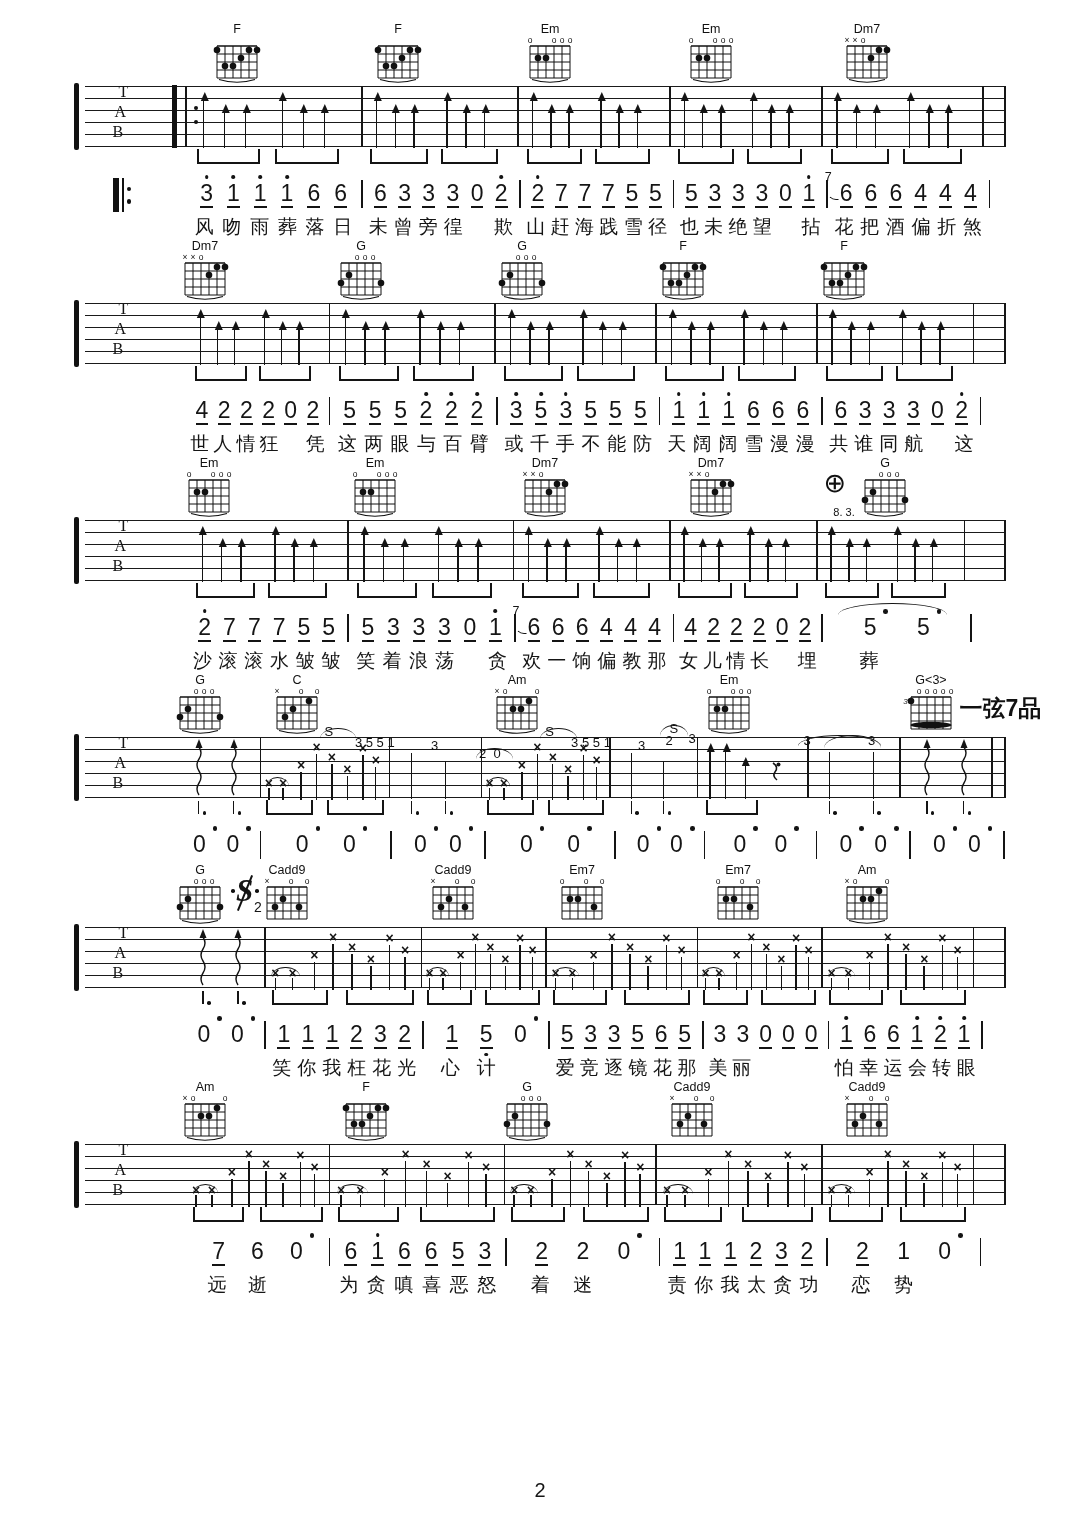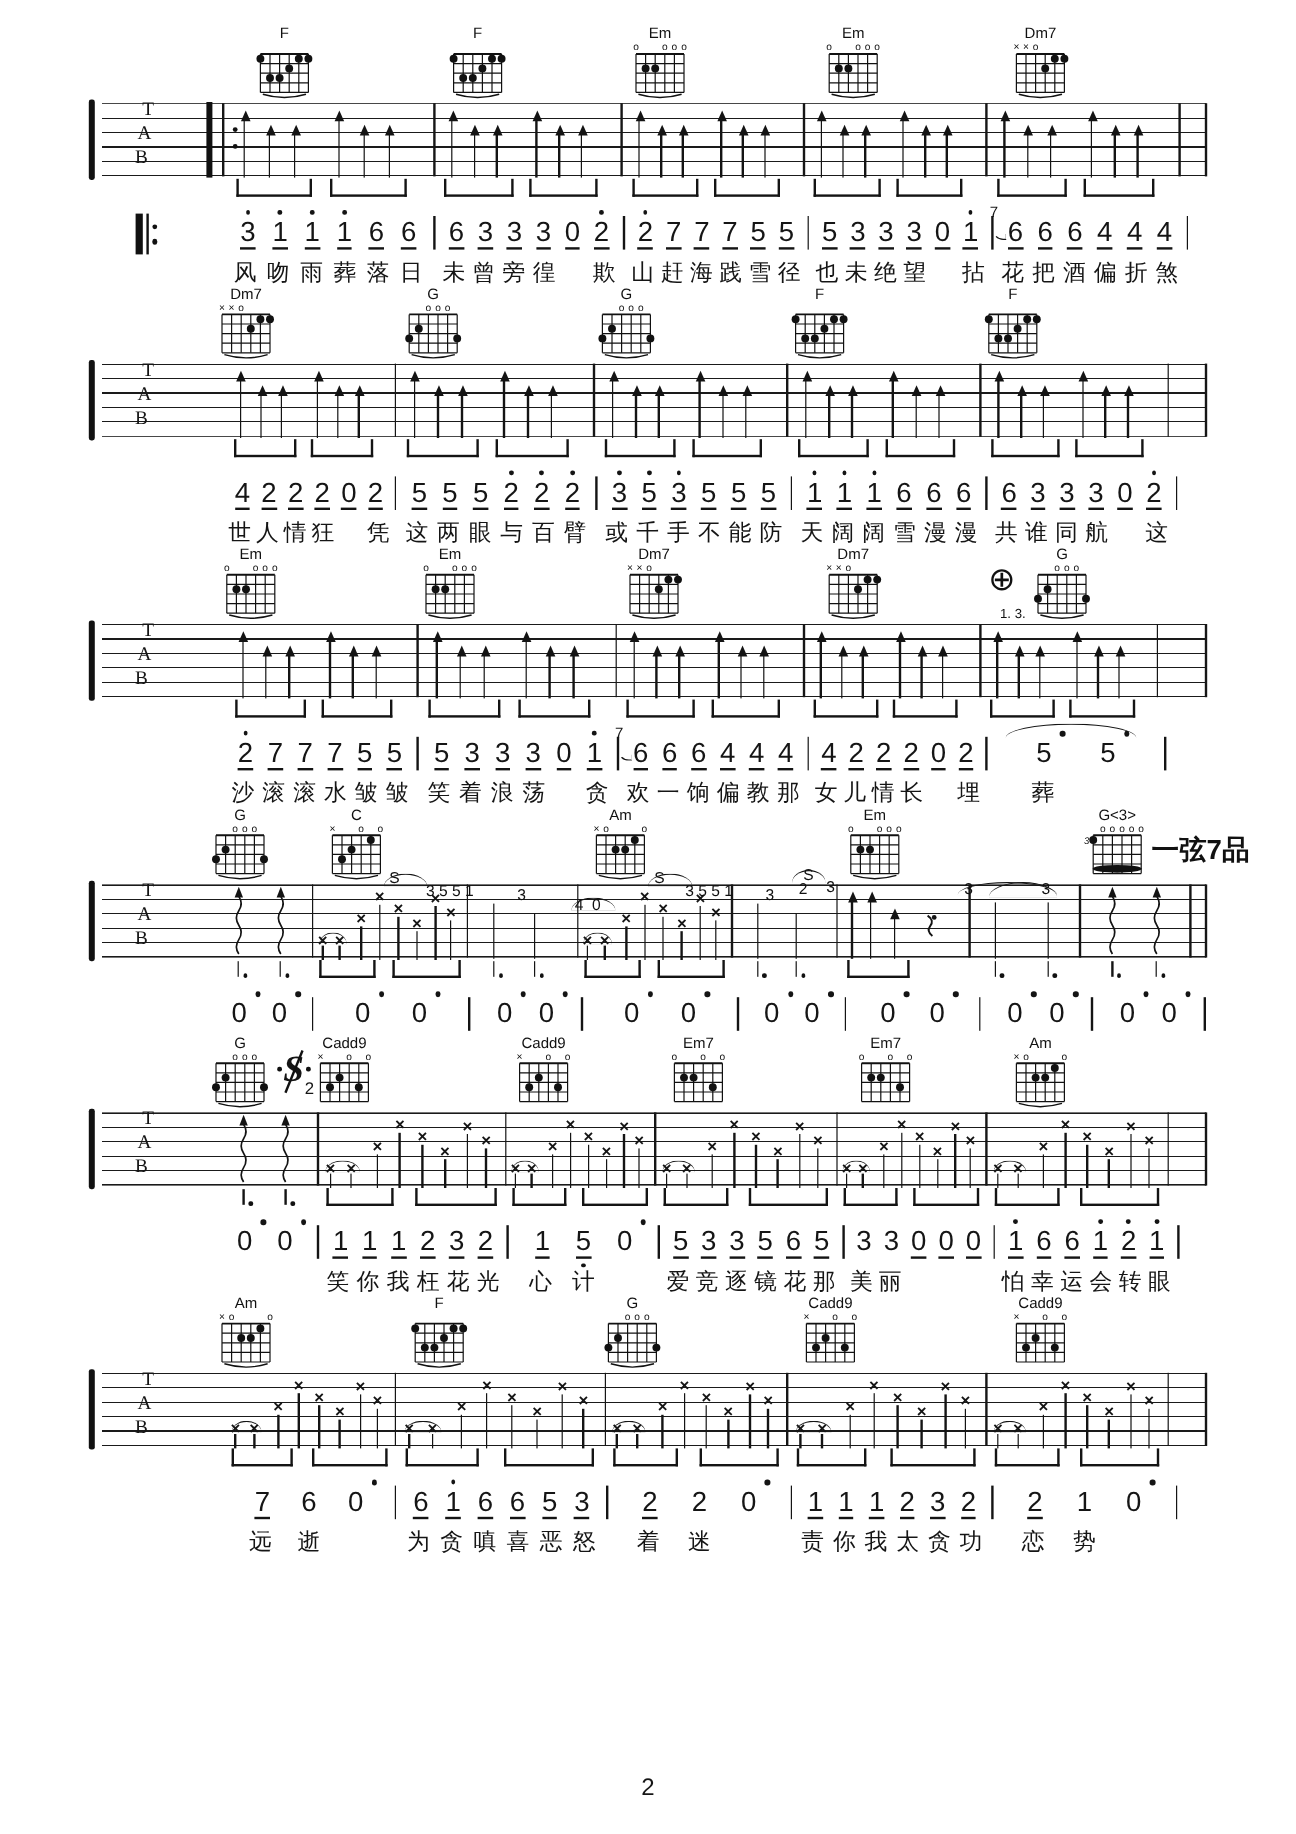--- a/index.html
+++ b/index.html
@@ -771,21 +771,21 @@
               <line x1="8" y1="56" x2="48" y2="56" stroke="#111" stroke-width="1"></line>
               <text x="40" y="21" font-size="8.5" text-anchor="middle" fill="#111" font-family="Liberation Sans, sans-serif">o</text>
               <text x="32" y="21" font-size="8.5" text-anchor="middle" fill="#111" font-family="Liberation Sans, sans-serif">o</text>
               <text x="24" y="21" font-size="8.5" text-anchor="middle" fill="#111" font-family="Liberation Sans, sans-serif">o</text>
               <circle cx="16" cy="36" r="3.3" fill="#111"></circle>
               <circle cx="8" cy="44" r="3.3" fill="#111"></circle>
               <circle cx="48" cy="44" r="3.3" fill="#111"></circle>
               <path d="M10 57.5 Q28 63 46 57.5" stroke="#111" stroke-width="1.2" fill="none"></path>
             </svg></div>
           <div class="coda" style="left: 81.5%; top: 12px;">⊕</div>
-          <div class="annot-text" style="left: 82.5%; top: 48px; font-size: 11px; font-weight: normal;">1. 3.</div>
+          <div class="annot-text" style="left: 82.5%; top: 48px; font-size: 11px; font-weight: normal;">8. 3.</div>
         </div>
         <div class="staffzone">
           <div class="lines"></div>
           <div class="bracket"></div>
           <div class="tletters" style="left: 3%;">
             <span style="left: 6px; top: -3px;">T</span>
             <span style="left: 2px; top: 17px;">A</span>
             <span style="left: 0px; top: 37px;">B</span>
           </div>
           <div class="sbar" style="left: 28.5%;"></div>
@@ -1172,21 +1172,21 @@
           <div class="sq" style="left: calc(95.5% - 5px); top: 2px;"><svg width="10" height="60">
               <path d="M5 8 q4 6 0 12 q-4 6 0 12 q4 6 0 12 q-4 6 0 12" stroke="#141414" stroke-width="1.4" fill="none"></path>
               <path d="M5 0 L1.5 9 L8.5 9 Z" fill="#141414"></path>
             </svg></div>
           <div class="stem" style="left: calc(95.5% - 0.75px); top: 64px; height: 13px;"></div>
           <div class="bdot" style="left: calc(95.5% + 4px); top: 74px;"></div>
           <div class="sbar" style="left: calc(100% - 1px);"></div>
           <div class="stext" style="left: 26.5%; top: -13px; font-size: 13px;">S</div>
           <div class="stext" style="left: 31.5%; top: -2px; font-size: 13px;">3 5 5 1</div>
           <div class="stext" style="left: 38%; top: 1px; font-size: 13px;">3</div>
-          <div class="stext" style="left: 44%; top: 9px; font-size: 13px;">4  0</div>
+          <div class="stext" style="left: 44%; top: 9px; font-size: 13px;">2  0</div>
           <div class="stext" style="left: 50.5%; top: -13px; font-size: 13px;">S</div>
           <div class="stext" style="left: 55%; top: -2px; font-size: 13px;">3 5 5 1</div>
           <div class="stext" style="left: 60.5%; top: 1px; font-size: 13px;">3</div>
           <div class="stext" style="left: 64%; top: -16px; font-size: 13px;">S</div>
           <div class="stext" style="left: 63.5%; top: -4px; font-size: 13px;">2</div>
           <div class="stext" style="left: 66%; top: -6px; font-size: 13px;">3</div>
           <div class="stext" style="left: 78.5%; top: -4px; font-size: 13px;">3</div>
           <div class="stext" style="left: 85.5%; top: -4px; font-size: 13px;">3</div>
           <div class="slur" style="left: 25.5%; width: 4%; top: -9px; height: 10px;"></div>
           <div class="slur" style="left: 42.5%; width: 4%; top: 11px; height: 10px;"></div>

